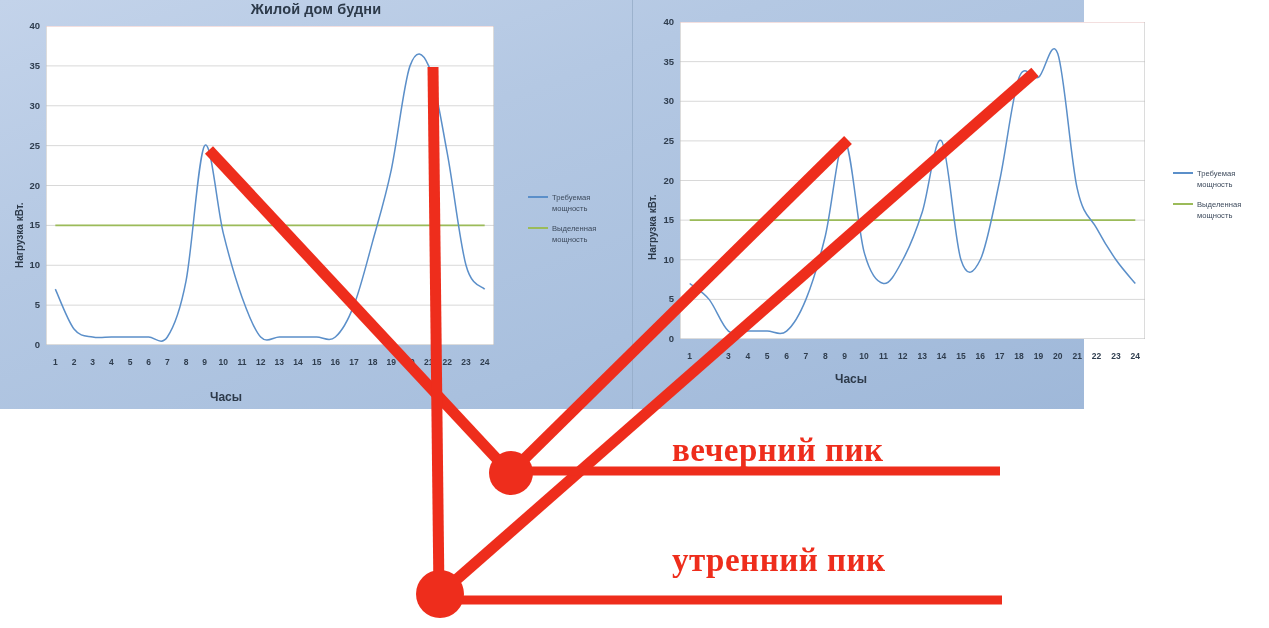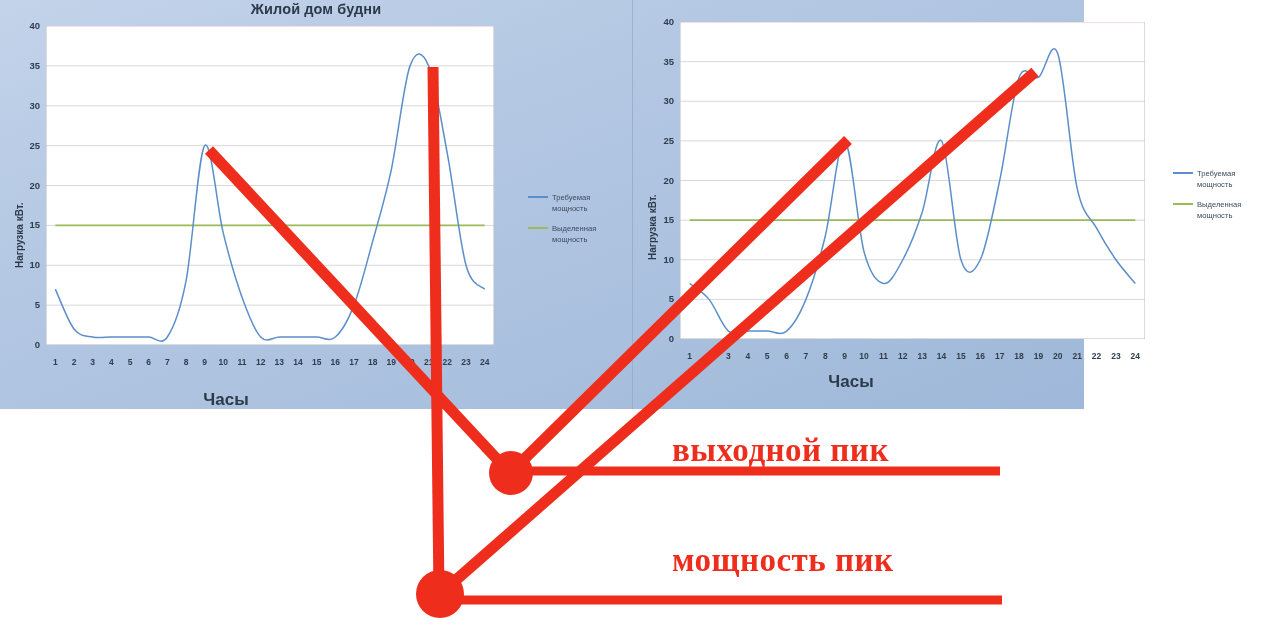--- a/index.html
+++ b/index.html
@@ -16,21 +16,21 @@
   #chart-left{left:0;width:632px;}
   #chart-right{left:633px;width:636px;}
 
   .chart-title{position:absolute;top:1px;width:100%;text-align:center;
     font-size:14.5px;font-weight:bold;color:#2d3a4a;letter-spacing:.1px;}
   #chart-right .chart-title{top:1px;}
 
   .ylabel{position:absolute;font-size:10px;font-weight:bold;color:#2d3a4a;
     transform:rotate(-90deg);transform-origin:left top;white-space:nowrap;}
 
-  .xlabel{position:absolute;width:100%;text-align:center;font-size:17px;
+  .xlabel{position:absolute;width:100%;text-align:center;font-size:12px;
     font-weight:bold;color:#2d3a4a;}
 
   .plot-wrap{position:absolute;}
   .plot-svg{display:block;}
 
   .ytick{position:absolute;font-size:9.5px;font-weight:bold;color:#2f3d4e;
     text-align:right;width:22px;}
   .xtick{position:absolute;font-size:8.5px;font-weight:bold;color:#2f3d4e;
     text-align:center;width:18px;}
 
@@ -608,14 +608,14 @@
     <line x1="1035" y1="72" x2="440" y2="594"></line>
   </g>
   <g stroke="#ee2d1c" stroke-width="9" fill="none" stroke-linecap="butt">
     <line x1="505" y1="471" x2="1000" y2="471"></line>
     <line x1="436" y1="600" x2="1002" y2="600"></line>
   </g>
   <circle cx="511" cy="473" r="22" fill="#ee2d1c"></circle>
   <circle cx="440" cy="594" r="24" fill="#ee2d1c"></circle>
 </svg>
 
-<div class="anno-text" style="left:672px;top:432px;">выходной  пик</div>
-<div class="anno-text" style="left:672px;top:542px;">мощность  пик</div>
+<div class="anno-text" style="left:672px;top:432px;">вечерний  пик</div>
+<div class="anno-text" style="left:672px;top:542px;">утренний  пик</div>
 
 </body></html>

